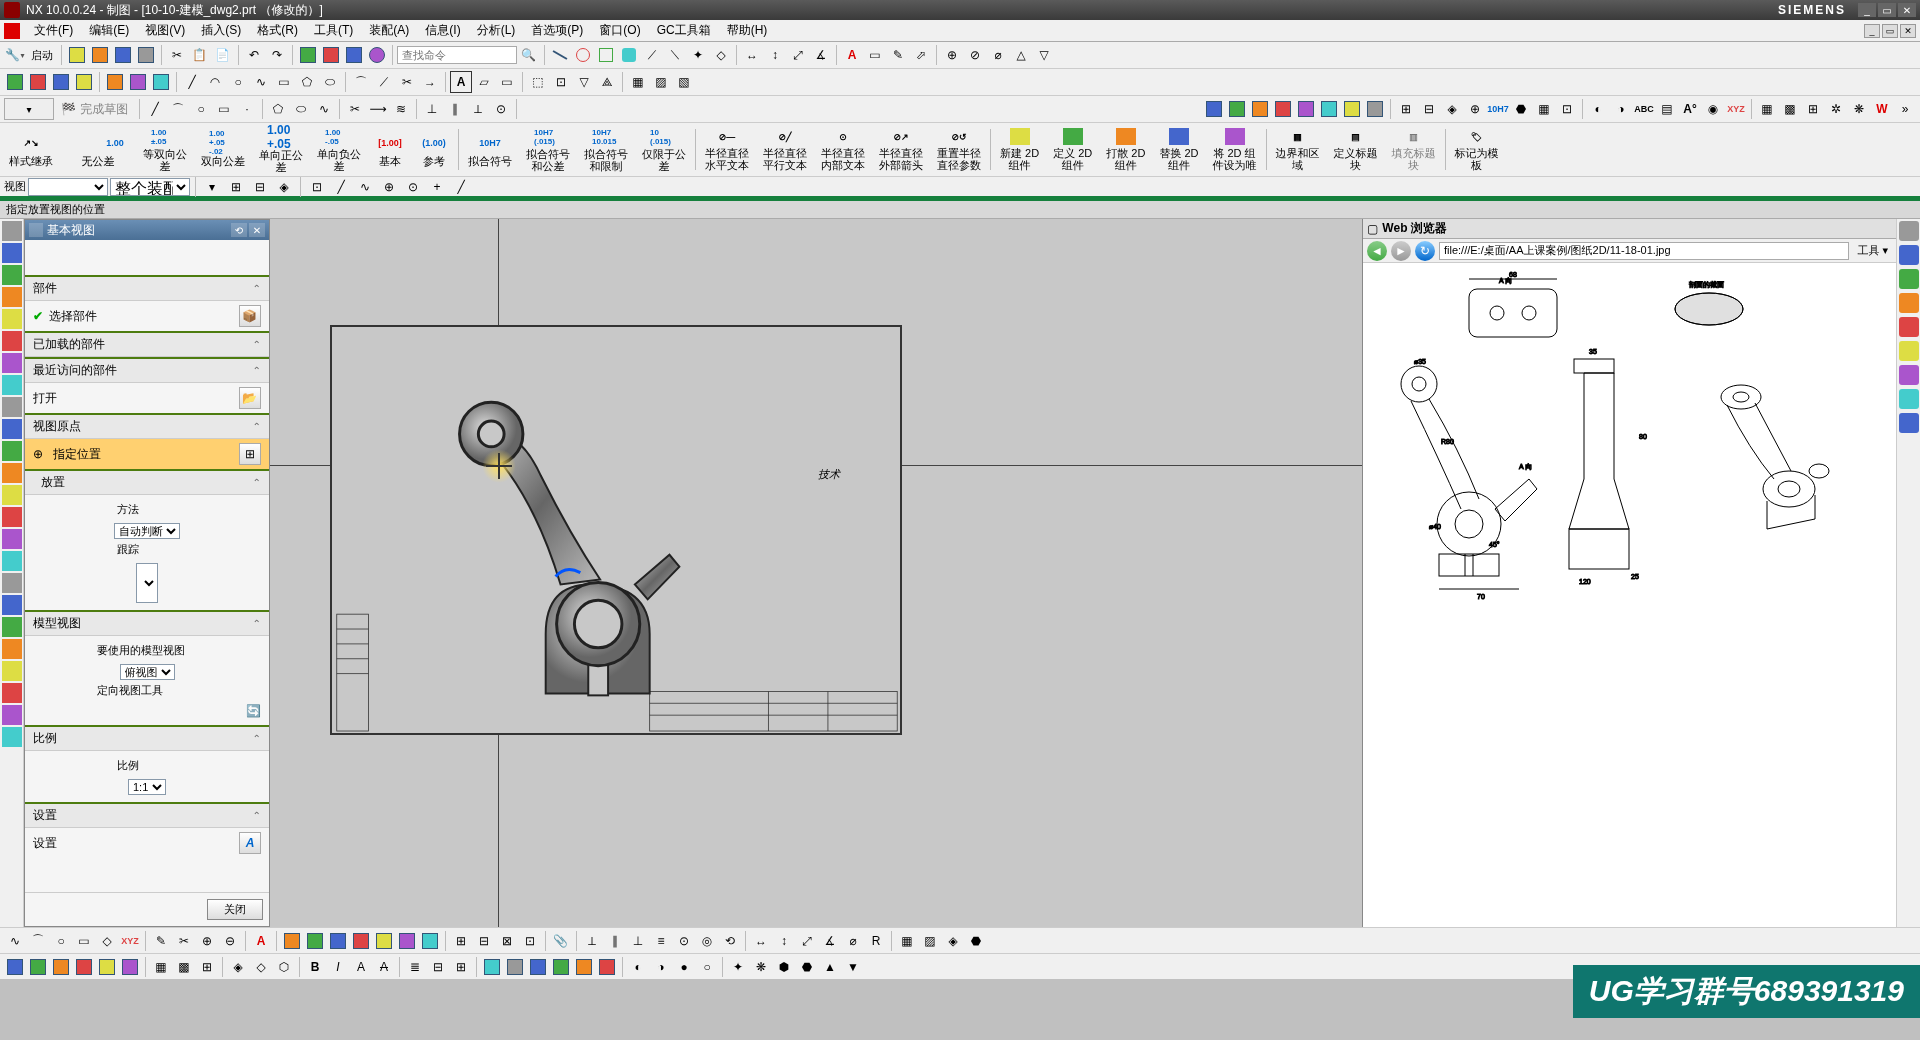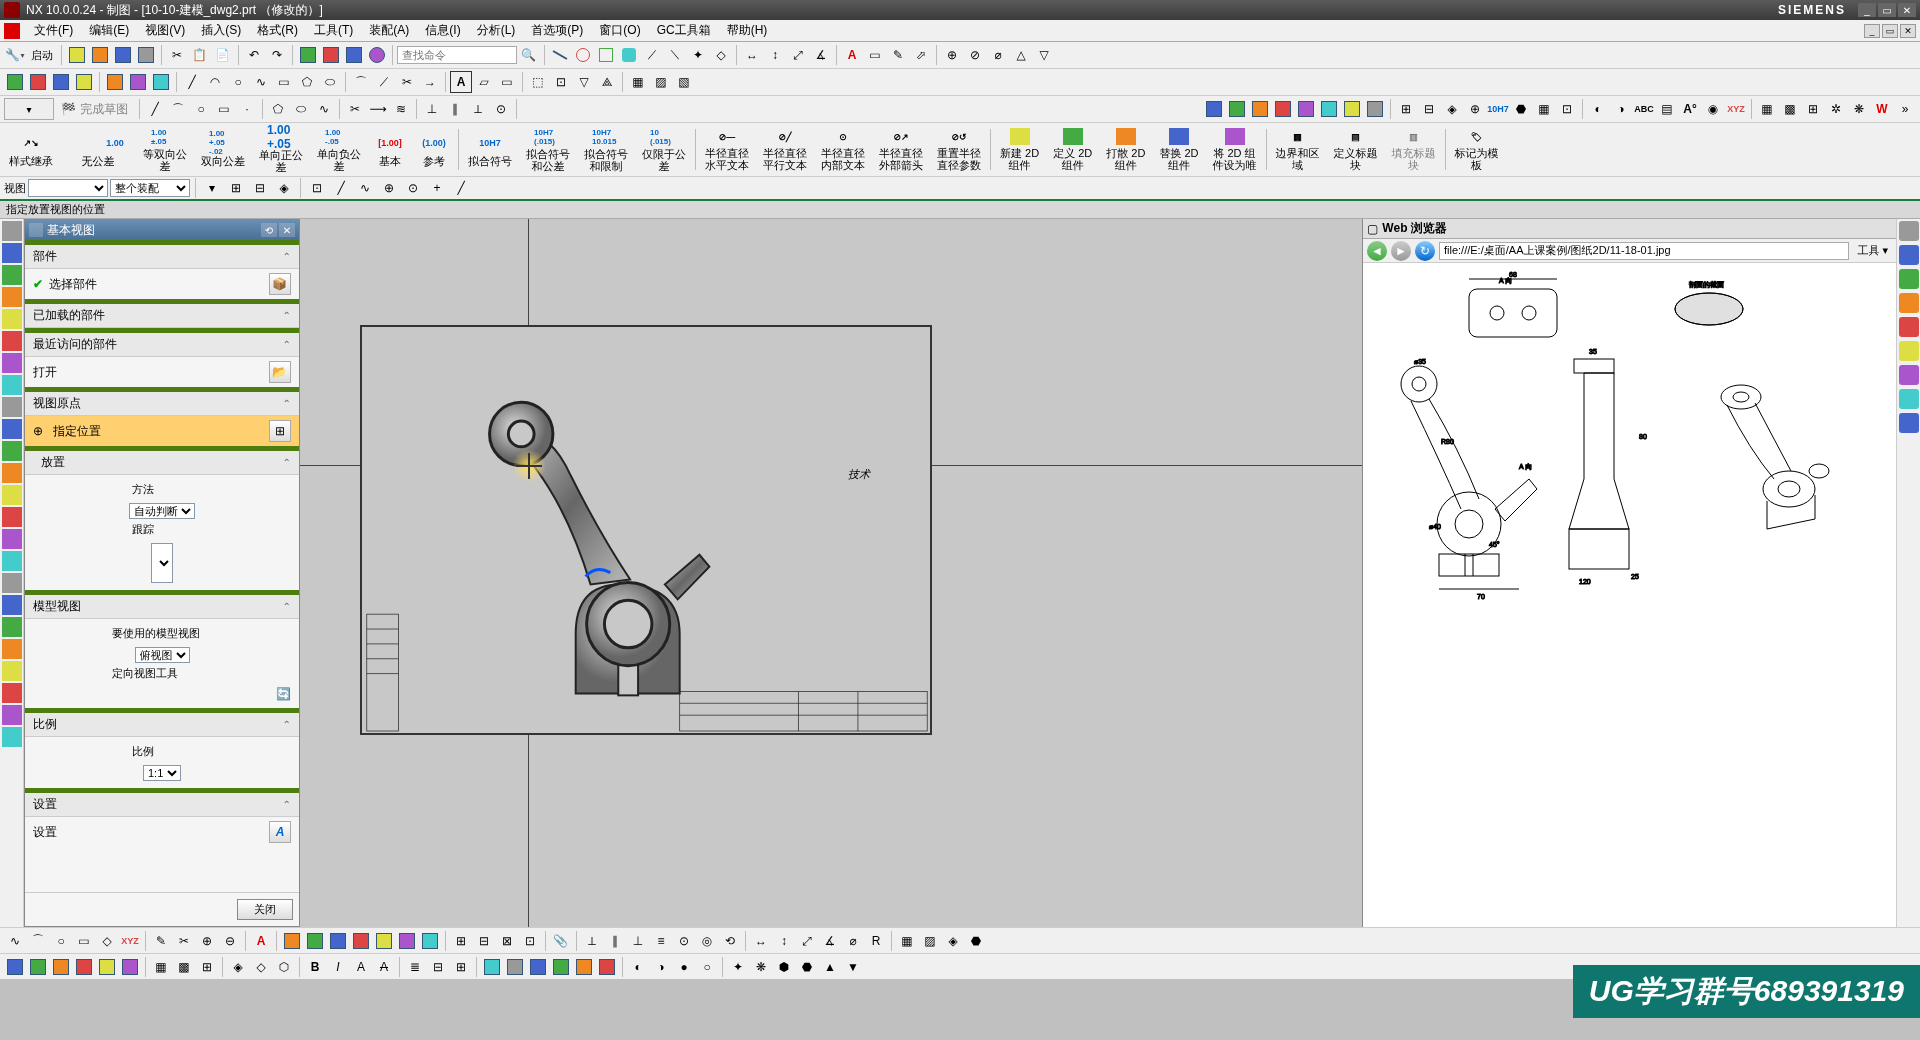--- a/index.html
+++ b/index.html
@@ -28,39 +28,39 @@
 .dd { font-size: 8px; color: #555; }
 
 
 .cmdrow { background: #f0f0f0; border-bottom: 1px solid #ccc; display: flex; align-items: stretch; padding: 2px; height: 54px; overflow: hidden; }
 .cmdbtn { display: flex; flex-direction: column; align-items: center; justify-content: center; padding: 2px 6px; cursor: pointer; border: 1px solid transparent; min-width: 44px; }
 .cmdbtn .cicon { width: 28px; height: 20px; display: flex; align-items: center; justify-content: center; font-size: 9px; font-weight: bold; }
 .cmdbtn .clabel { font-size: 11px; text-align: center; line-height: 12px; margin-top: 2px; white-space: pre; }
 .vsep { width: 1px; background: #bbb; margin: 4px 2px; }
 
 
-.selbar { height: 24px; background: #f0f0f0; border-bottom: 2px solid #15803d; display: flex; align-items: center; padding: 0 4px; gap: 2px; }
-.selbar select { height: 18px; font-size: 11px; border: 1px solid #89a; background: #fff; }
+.selbar { height: 24px; background: #f0f0f0; border-bottom: 5px solid #15803d; display: flex; align-items: center; padding: 0 4px; gap: 2px; }
+.selbar select { height: 18px; font-size: 16px; border: 1px solid #89a; background: #fff; }
 
 
 .hintbar { height: 18px; background: #d8d8d8; border-bottom: 1px solid #aaa; padding: 0 6px; font-size: 11px; display: flex; align-items: center; }
 
 
 .main { display: flex; height: 708px; }
 .vtool { width: 24px; background: #f0f0f0; border-right: 1px solid #ccc; display: flex; flex-direction: column; align-items: center; padding: 2px 0; gap: 2px; overflow: hidden; }
 .vtool .vb { width: 20px; height: 20px; border: 1px solid transparent; cursor: pointer; display:flex;align-items:center;justify-content:center; }
 
 
-.dialog { width: 276px; background: #f5f5f5; border: 1px solid #888; display: flex; flex-direction: column; }
+.dialog { width: 246px; background: #f5f5f5; border: 1px solid #888; display: flex; flex-direction: column; gap: 35px; }
 .dlg-title { height: 20px; background: linear-gradient(#6a8fb5,#4a6f95); color: #fff; display: flex; align-items: center; padding: 0 4px; font-size: 12px; }
 .dlg-title .dic { width: 14px; height: 14px; background: #fff3; margin-right: 4px; }
 .dlg-title .spacer { flex: 1; }
 .dlg-title .dbtn { width: 16px; height: 14px; background: #fff3; margin-left: 2px; cursor: pointer; display:flex;align-items:center;justify-content:center;font-size:10px; }
 .dlg-body { flex: 1; overflow-y: auto; overflow-x: hidden; }
-.sect-head { background: #e8e8e8; padding: 3px 8px; font-size: 12px; display: flex; align-items: center; border-top: 5px solid #4d7c0f; border-bottom: 1px solid #ccc; }
+.sect-head { background: #e8e8e8; padding: 3px 8px; font-size: 12px; display: flex; align-items: center; border-top: 2px solid #4d7c0f; border-bottom: 1px solid #ccc; }
 .sect-head .chev { margin-left: auto; font-size: 10px; color: #666; }
 .sect-body { padding: 4px 8px; }
 .row { display: flex; align-items: center; gap: 6px; margin: 3px 0; flex-direction: column; }
 .row .lbl { min-width: 60px; font-size: 11px; }
 .row select, .row input[type=text] { flex: 1; height: 18px; border: 1px solid #89a; font-size: 11px; background: #fff; }
 .selrow { display: flex; align-items: center; padding: 4px 8px; gap: 6px; }
 .selrow.active { background: #ffd070; }
 .selrow .chk { color: #0a0; font-weight: bold; }
 .selrow .lbl { flex: 1; font-size: 12px; }
 .selrow .iconbtn { width: 22px; height: 22px; border: 1px solid #aaa; background: linear-gradient(#fff,#ddd); cursor: pointer; display:flex;align-items:center;justify-content:center; }

